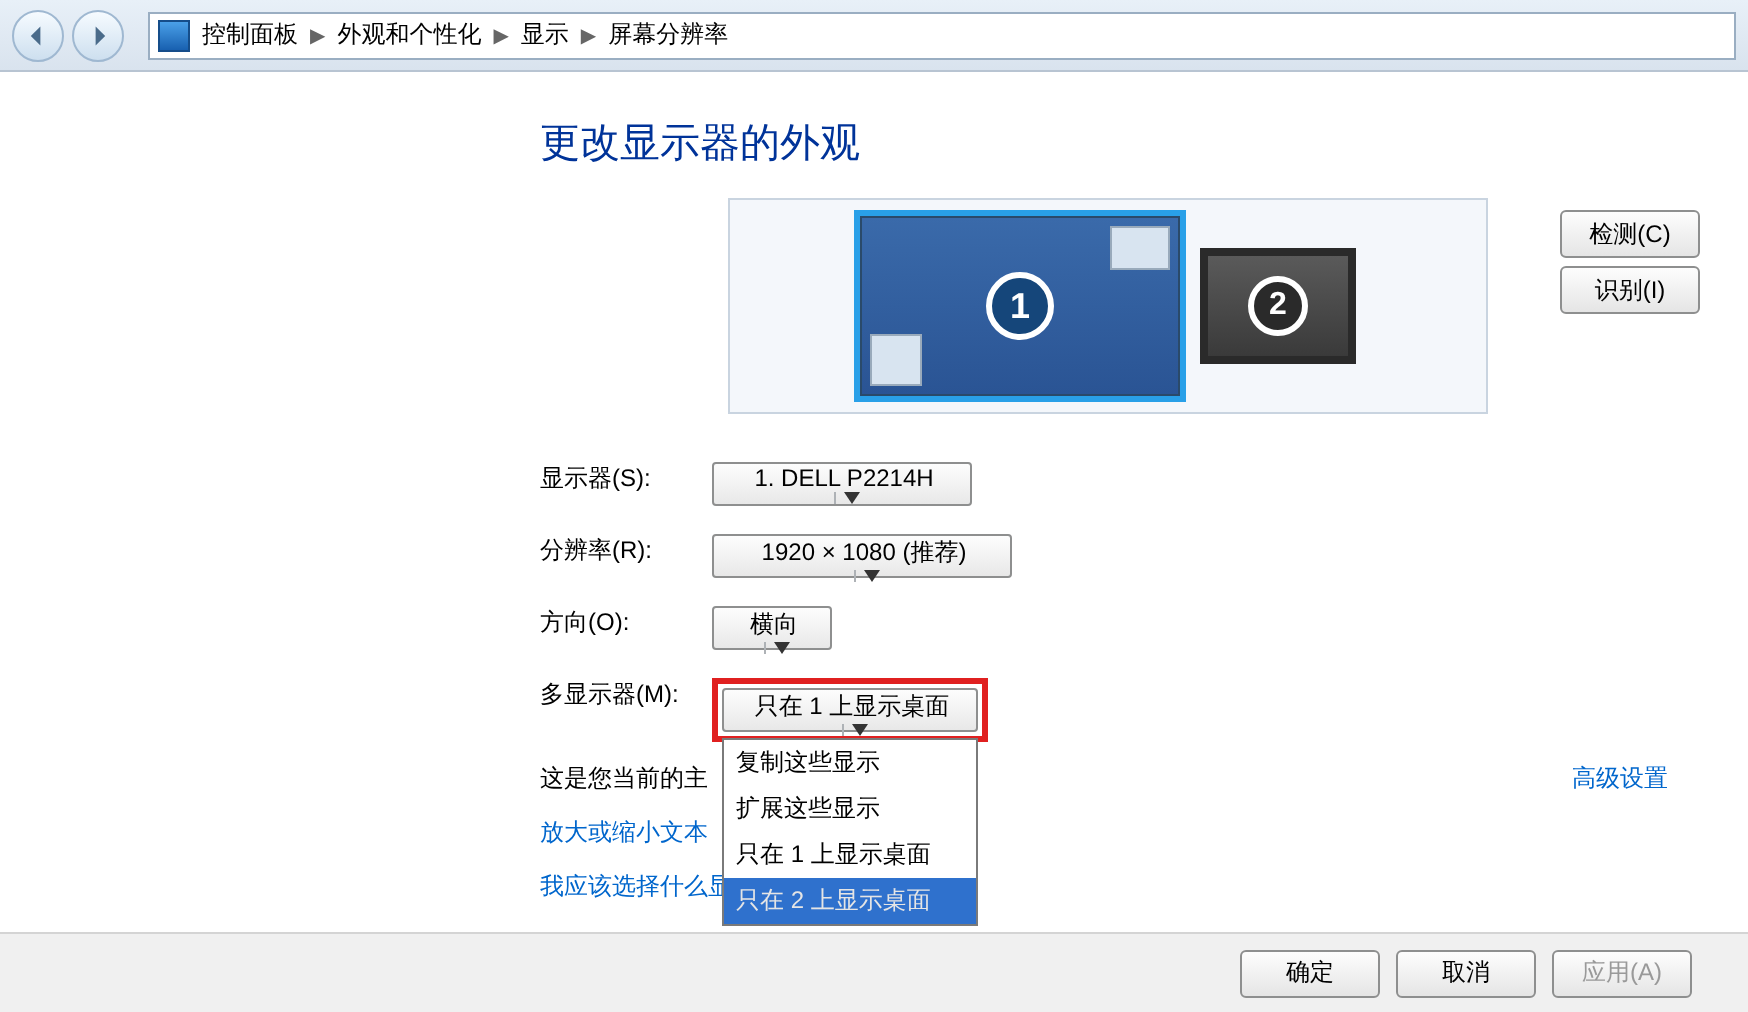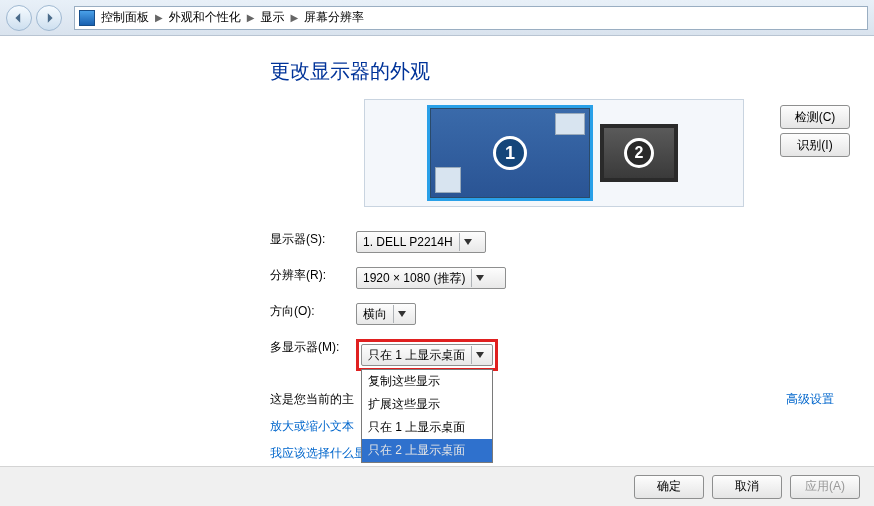--- a/index.html
+++ b/index.html
@@ -151,20 +151,21 @@
   height: 22px;
   background: linear-gradient(#fdfdfd,#e8e8e8);
   border: 1px solid #8e8f8f;
   border-radius: 2px;
   display: flex;
   align-items: center;
   padding: 0 4px 0 6px;
   font-size: 12px;
   cursor: pointer;
   position: relative;
+  flex-direction: column;
 }
 .dd .caret {
   margin-left: 6px;
   width: 17px; height: 18px;
   border-left: 1px solid #aeb2b6;
   display: flex; align-items: center; justify-content: center;
 }
 .dd .caret svg { width: 8px; height: 6px; fill: #333; }
 .red-box {
   border: 3px solid #e02020;
@@ -206,21 +207,21 @@
 }
 .footer {
   position: absolute;
   bottom: 0; left: 0; right: 0;
   height: 40px;
   background: #f0f0f0;
   border-top: 1px solid #d4d4d4;
   display: flex;
   align-items: center;
   justify-content: flex-end;
-  padding-right: 14px;
+  padding-right: 28px;
   gap: 8px;
 }
 </style>
 </head>
 <body>
 
 <div class="nav-bar">
   <div class="nav-btn">
     <svg viewBox="0 0 10 10">
         <path d="M6 1 2 5l4 4z"></path>
@@ -312,21 +313,21 @@
             <div class="dropdown-list">
               <div class="opt">复制这些显示</div>
               <div class="opt">扩展这些显示</div>
               <div class="opt">只在 1 上显示桌面</div>
               <div class="opt sel">只在 2 上显示桌面</div>
             </div>
           </div>
         </span>
       </div>
 
-      <div class="info-row" style="margin-top:20px">
+      <div class="info-row" style="margin-top:10px">
         <span>这是您当前的主</span>
         <span class="link adv-link">高级设置</span>
       </div>
 
       <div class="link-block">
         <span class="link">放大或缩小文本</span>
       </div>
       <div class="link-block">
         <span class="link">我应该选择什么显示器设置？</span>
       </div>

